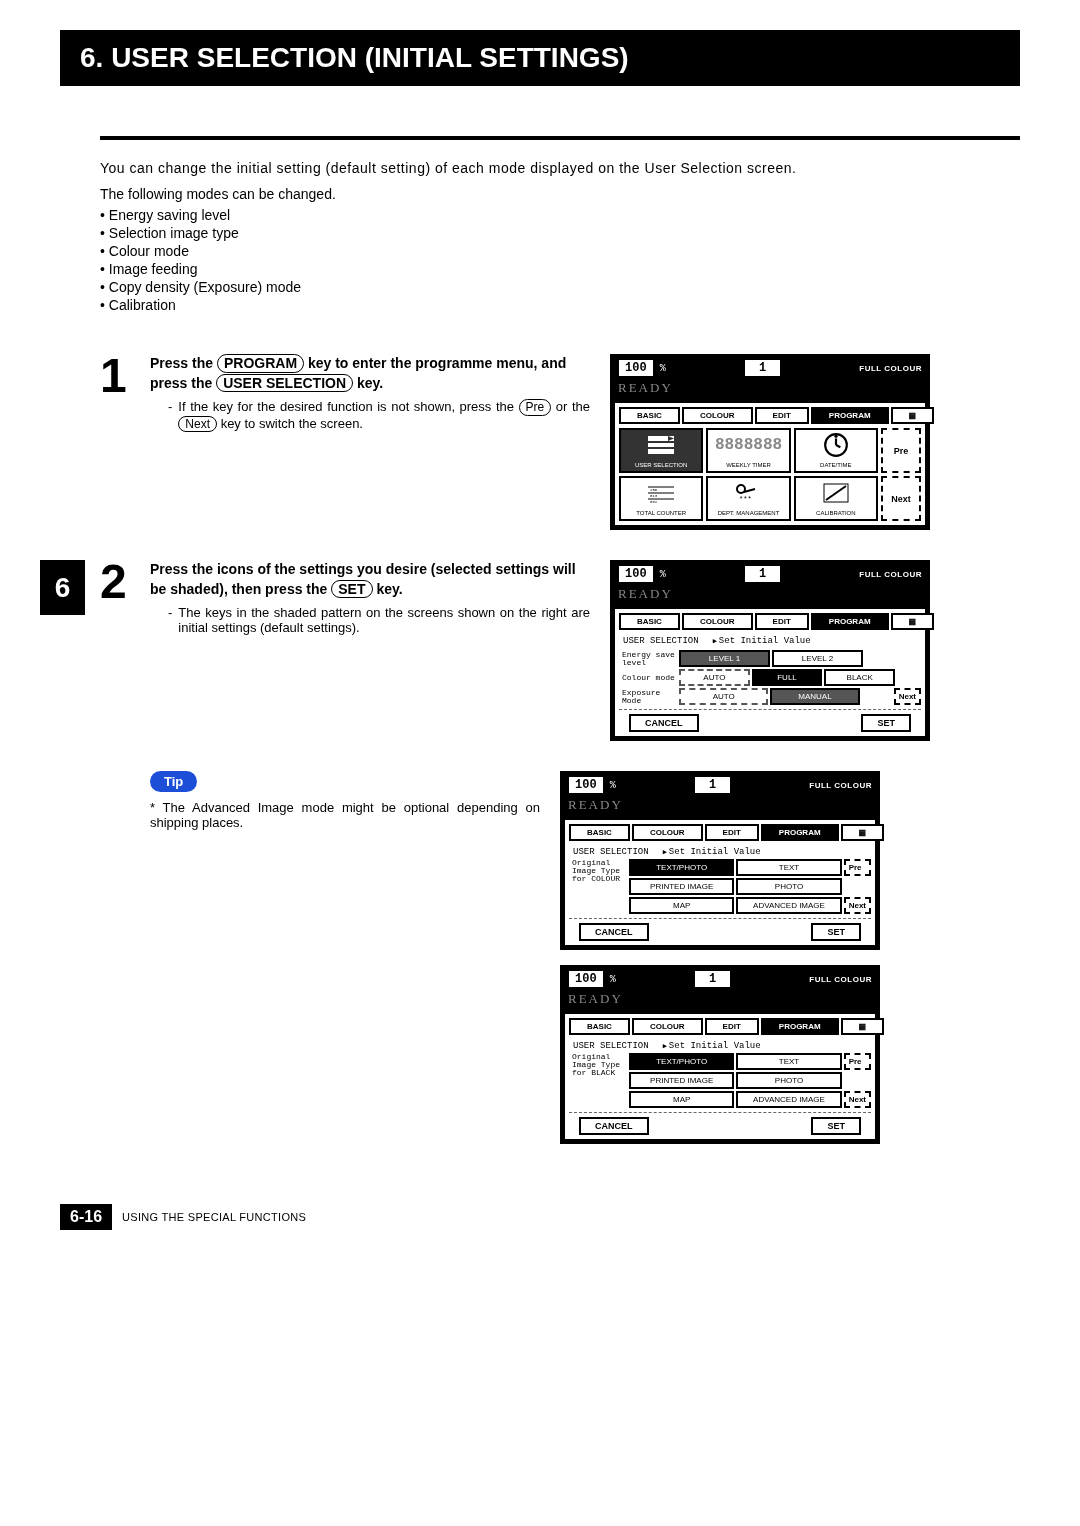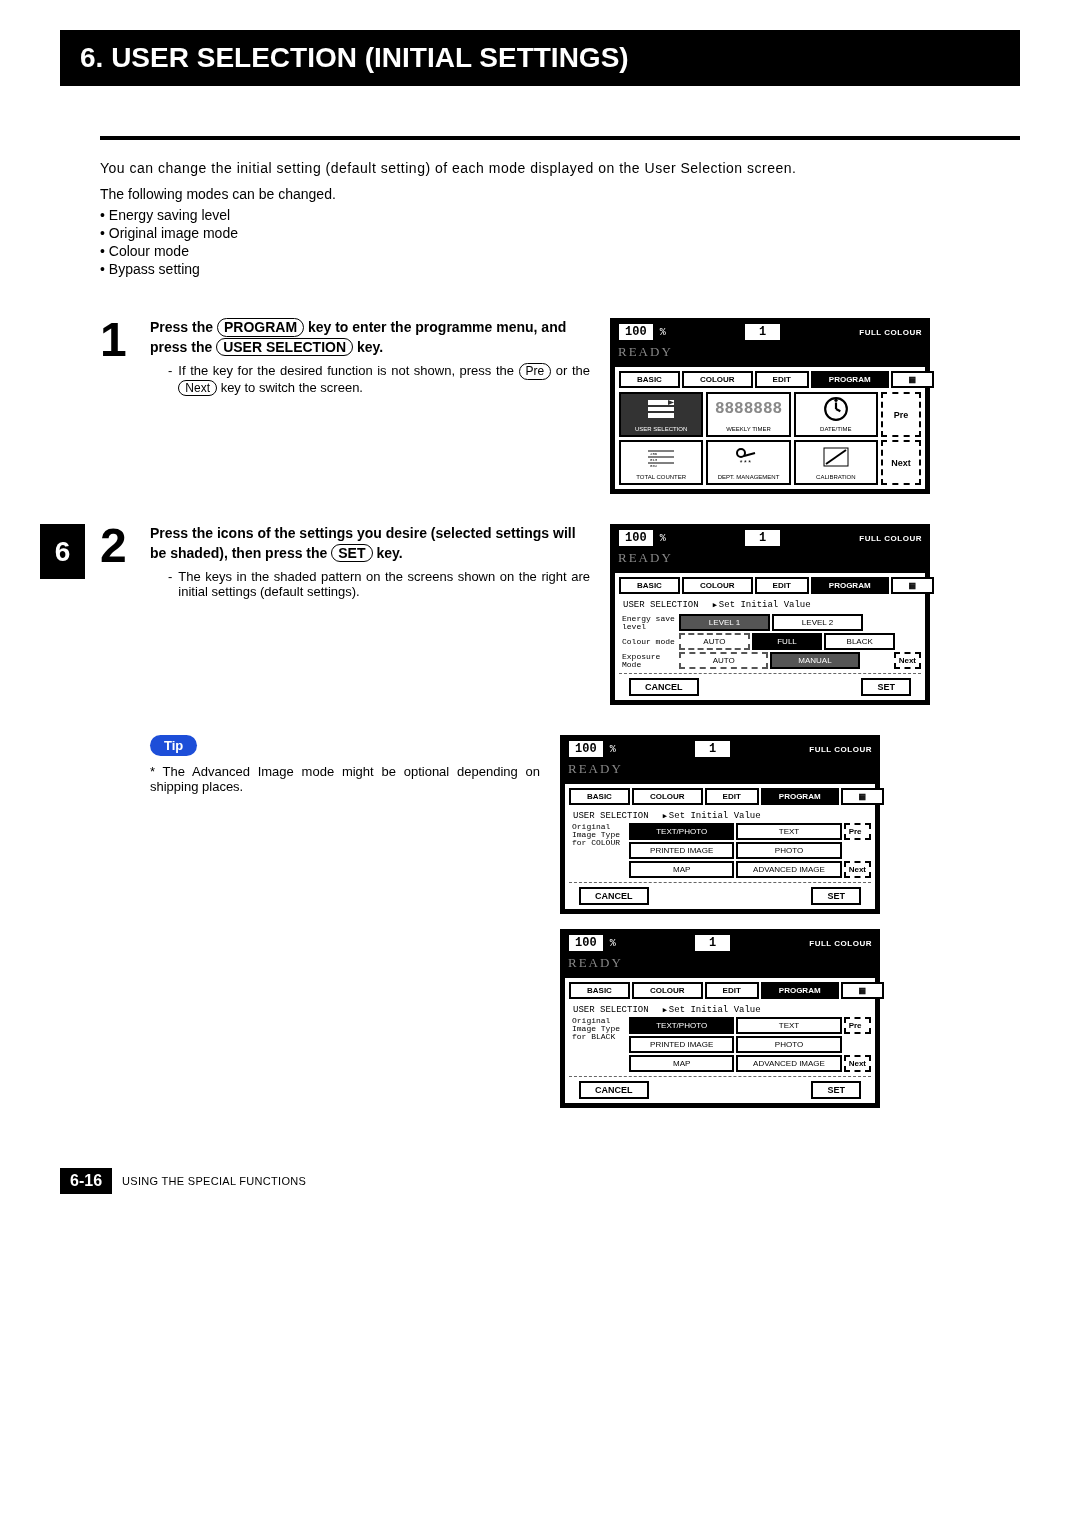--- a/index.html
+++ b/index.html
@@ -274,25 +274,29 @@
 
 <div class="header-band">6. USER SELECTION (INITIAL SETTINGS)</div>
 
 <div class="divider"></div>
 
 <p class="intro">You can change the initial setting (default setting) of each mode displayed on the User Selection screen.</p>
 <p class="modes-intro">The following modes can be changed.</p>
 <div class="modes-list">
   <div class="modes-col">
     <div class="mode-item">• Energy saving level</div>
-    <div class="mode-item">• Original image mode</div>
+    <div class="mode-item">• Selection image type</div>
   </div>
   <div class="modes-col">
     <div class="mode-item">• Colour mode</div>
-    <div class="mode-item">• Bypass setting</div>
+    <div class="mode-item">• Image feeding</div>
+  </div>
+  <div class="modes-col wide">
+    <div class="mode-item">• Copy density (Exposure) mode</div>
+    <div class="mode-item">• Calibration</div>
   </div>
 </div>
 
 <div class="steps">
 
   <div class="step">
     <div class="step-num">1</div>
     <div class="step-body">
       <div class="step-heading">
         <span>Press the </span><span class="key-oval">PROGRAM</span><span> key to enter the programme menu, and press the </span><span class="key-oval">USER SELECTION</span><span> key.</span>

